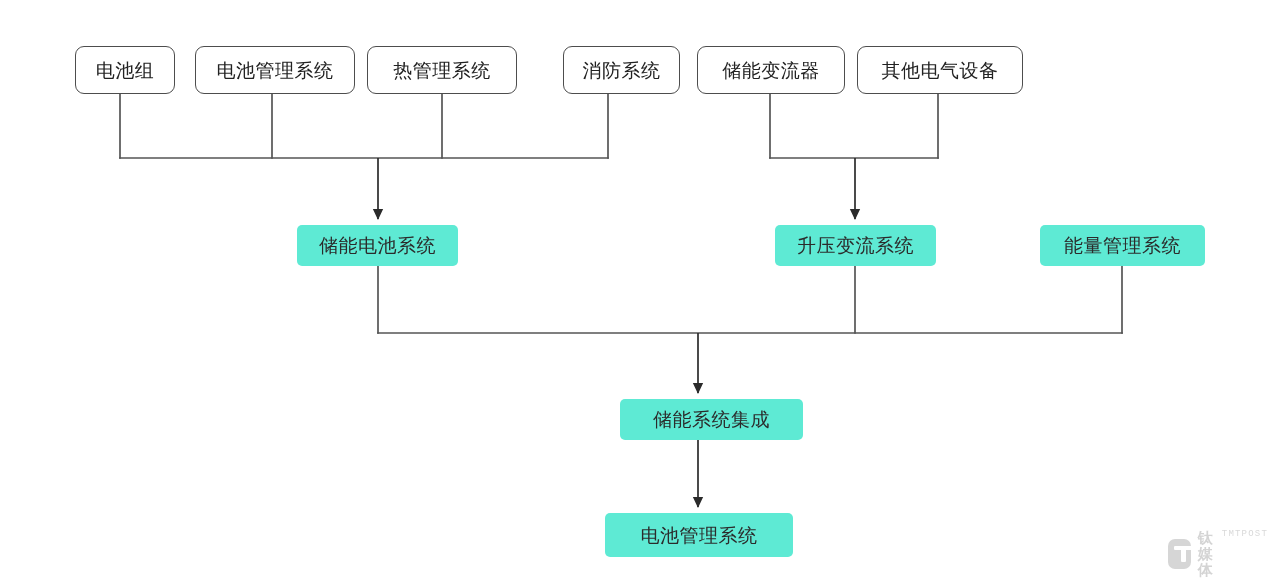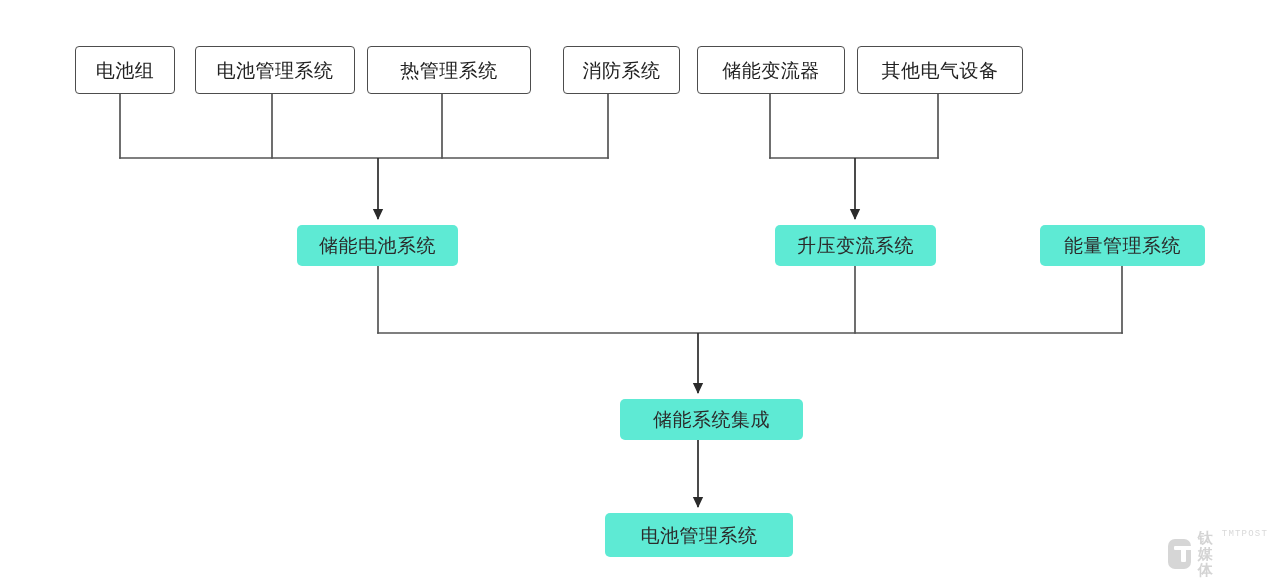--- a/index.html
+++ b/index.html
@@ -31,21 +31,21 @@
     align-items: center;
     justify-content: center;
     box-sizing: border-box;
     text-align: center;
     line-height: 1;
     white-space: nowrap;
   }
   .node-white {
     background: #ffffff;
     border: 1.6px solid #4d4d4d;
-    border-radius: 4px;
+    border-radius: 9px;
     color: #222222;
     font-size: 19px;
     letter-spacing: 0.5px;
   }
   .node-green {
     background: #5eead4;
     border: none;
     border-radius: 5px;
     color: #2b2b2b;
     font-size: 19px;
@@ -141,21 +141,21 @@
       <path d="M 698 440 L 698 507"></path>
     </g>
   </svg>
 
   <div class="node node-white" style="left:75px;  top:46px;  width:100px; height:48px;">
     <span>电池组</span>
   </div>
   <div class="node node-white" style="left:195px; top:46px;  width:160px; height:48px;">
     <span>电池管理系统</span>
   </div>
-  <div class="node node-white" style="left:367px; top:46px;  width:164px; height:48px;">
+  <div class="node node-white" style="left:367px; top:46px;  width:150px; height:48px;">
     <span>热管理系统</span>
   </div>
   <div class="node node-white" style="left:531px; top:46px;  width:117px; height:48px;margin-left:32px;">
     <span>消防系统</span>
   </div>
   <div class="node node-white" style="left:697px; top:46px;  width:148px; height:48px;">
     <span>储能变流器</span>
   </div>
   <div class="node node-white" style="left:857px; top:46px;  width:166px; height:48px;">
     <span>其他电气设备</span>

